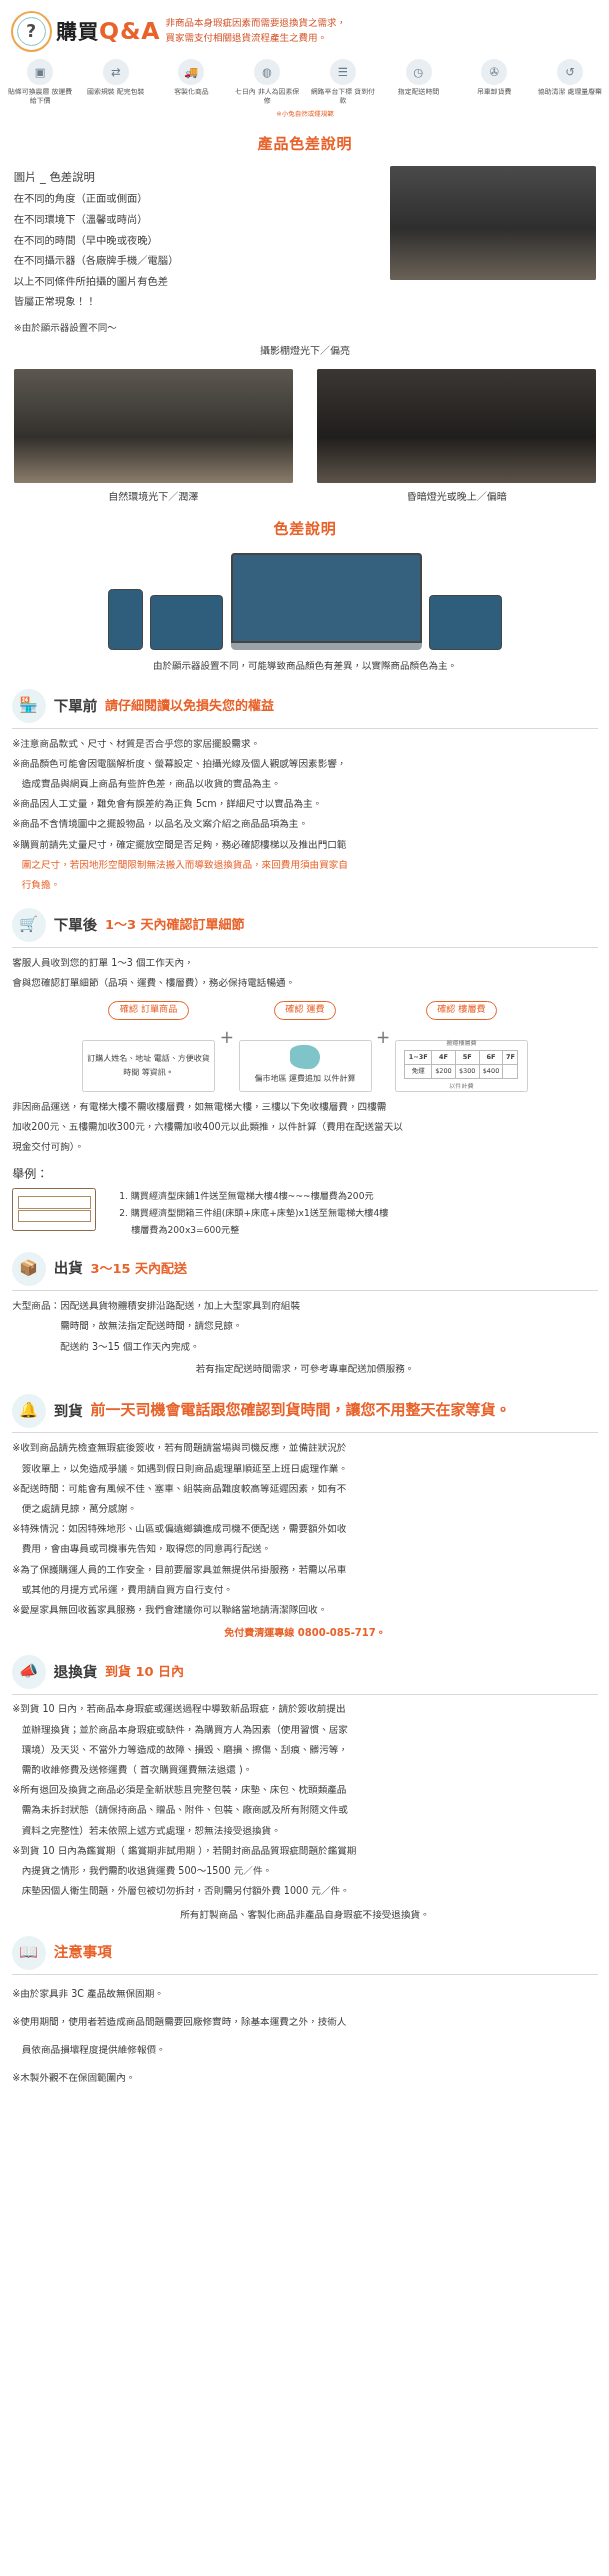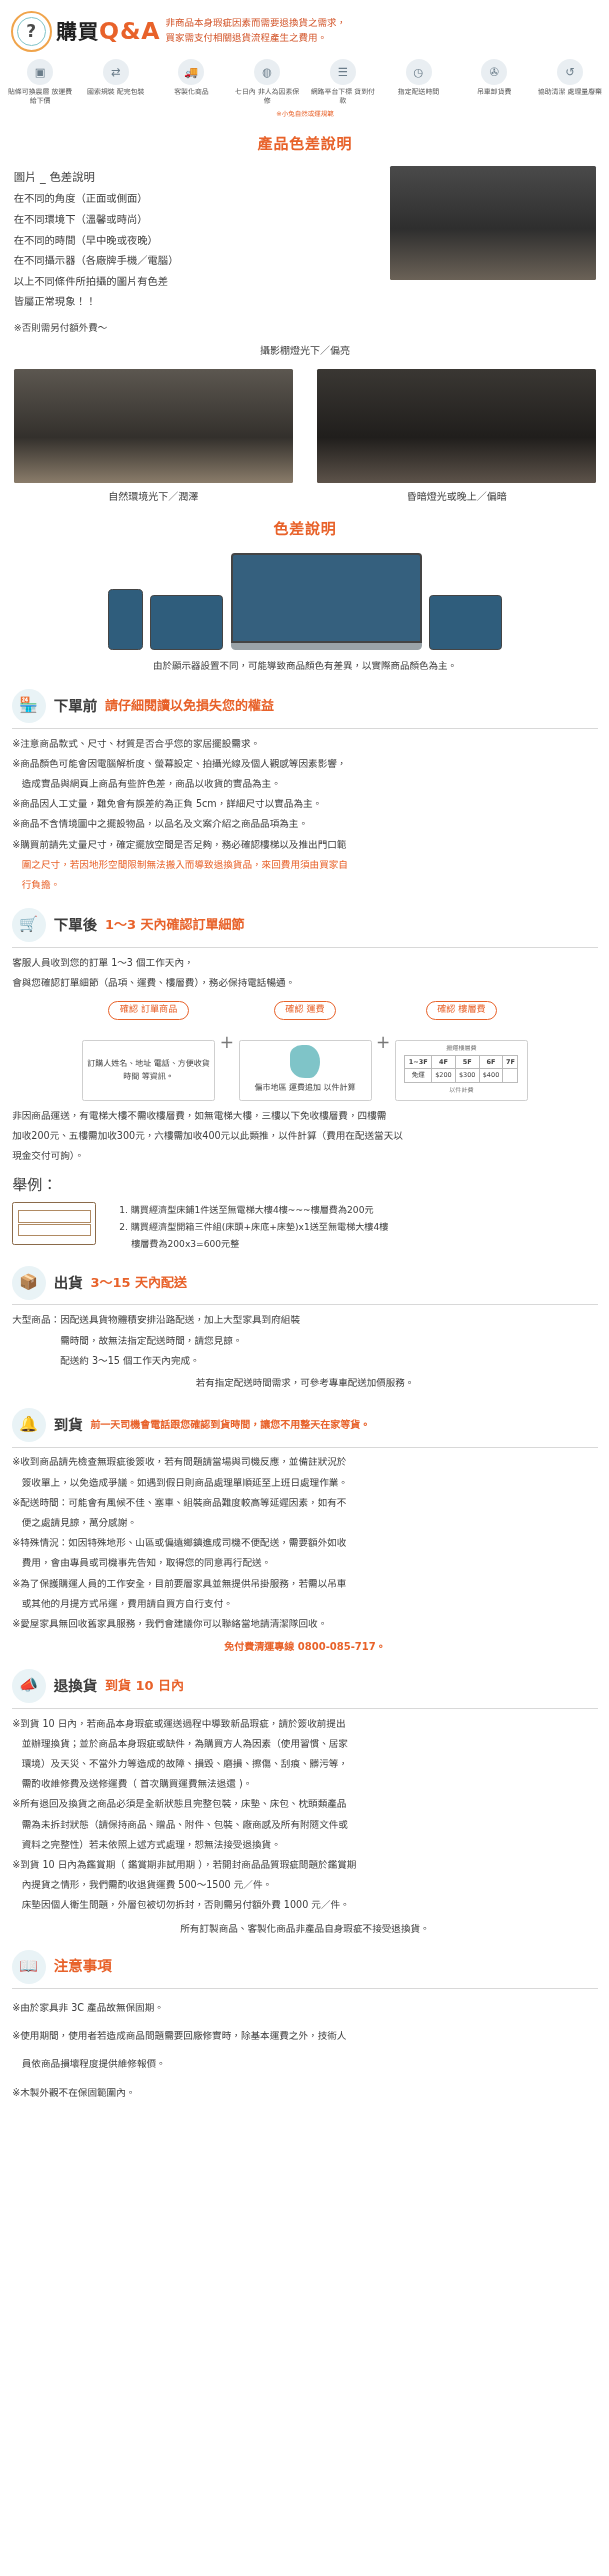--- a/index.html
+++ b/index.html
@@ -71,30 +71,30 @@
   .divider { height:0.8px; background:#d8d8d8; margin:4.6px 0 6.1px; }
   .body-text { font-size:9.6px; color:#3d3d3d; line-height:1.95; }
   .body-text p { margin:0 0 1.5px; }
   .hl-orange { color:#e8622a; }
 
   
   .steps { display:flex; align-items:center; justify-content:center; gap:4.6px; margin:7.6px 0 6.1px; }
   .step-card { width:133px; text-align:center; }
   .step-pill { display:inline-block; border:1.1px solid #e8622a; color:#e8622a; border-radius:10px;
       font-size:9.1px; padding:0.8px 10.7px; margin-bottom:20px; }
-  .step-box { border:0.8px solid #cfcfcf; border-radius:2.3px; height:61px; padding:4.6px 3px; font-size:8px;
+  .step-box { border:0.8px solid #cfcfcf; border-radius:2.3px; height:52px; padding:4.6px 3px; font-size:8px;
       color:#444; display:flex; flex-direction:column; align-items:center; justify-content:center; line-height:1.7;}
   .plus { font-size:17px; color:#777; padding-bottom:17px; }
   .tw-map { width:30.5px; height:43px; background:#7fc4c8; border-radius:40% 45% 35% 50% / 30% 50% 50% 40%; margin-bottom:3px;}
   .mini-table { border-collapse:collapse; font-size:6.5px; width:114px;padding-left:32px; }
   .mini-table td, .mini-table th { border:0.8px solid #bbb; padding:0.8px 1.5px; text-align:center; color:#444;}
   .mini-cap { font-size:6.1px; color:#777; margin-bottom:1.5px;}
 
   
-  .example-title { font-size:15px; color:#3d3d3d; margin-top:7.6px;}
+  .example-title { font-size:12px; color:#3d3d3d; margin-top:7.6px;}
   .example-wrap { display:flex; gap:23px; align-items:flex-start; margin-top:3px;}
   .bedbox { width:84px; flex:0 0 auto; }
   .bed-illus { width:84px; height:43px; border:1.1px solid #8a6a4a; border-radius:2.3px; background:#fff;
       position:relative; }
   .bed-illus:before { content:""; position:absolute; left:4.6px; right:4.6px; top:7.6px; height:10.7px; border:0.8px solid #b08a62;}
   .bed-illus:after { content:""; position:absolute; left:4.6px; right:4.6px; bottom:7.6px; height:10.7px; border:0.8px solid #b08a62;}
   .example-list { font-size:9.1px; line-height:1.9; color:#3d3d3d; }
 
   
   .notice-list { font-size:9.6px; line-height:1.95; color:#3d3d3d; }
@@ -167,21 +167,21 @@
 
   <div class="colordesc">
     <div class="txt">
       <div class="lead">圖片 _ 色差說明</div>
       <div>在不同的角度（正面或側面）</div>
       <div>在不同環境下（溫馨或時尚）</div>
       <div>在不同的時間（早中晚或夜晚）</div>
       <div>在不同攝示器（各廠牌手機／電腦）</div>
       <div>以上不同條件所拍攝的圖片有色差</div>
       <div>皆屬正常現象！！</div>
-      <div class="note">※否則需另付額外費～</div>
+      <div class="note">※由於顯示器設置不同～</div>
     </div>
     <div>
       <div class="photo sofa-big" style="background:linear-gradient(180deg,#4a4a4a 0%,#2e2e2e 55%,#6b6257 100%);"></div>
     </div>
   </div>
   <div class="photo-cap">攝影棚燈光下／偏亮</div>
 
   <div class="two-photos">
     <div class="cell">
       <div class="ph" style="background:linear-gradient(180deg,#5c5750 0%,#33302c 60%,#8a7c6a 100%);"></div>
@@ -321,21 +321,21 @@
       <p>　　　　　需時間，故無法指定配送時間，請您見諒。</p>
       <p>　　　　　配送約 3～15 個工作天內完成。</p>
     </div>
     <div class="center-note">若有指定配送時間需求，可參考專車配送加價服務。</div>
   </div>
 
   <div class="block">
     <div class="block-head">
       <div class="bh-icon">🔔</div>
       <div class="bh-title">到貨</div>
-      <div class="bh-sub" style="font-size:10px;color:#e8622a;">前一天司機會電話跟您確認到貨時間，讓您不用整天在家等貨。</div>
+      <div class="bh-sub" style="font-size:15px;color:#e8622a;">前一天司機會電話跟您確認到貨時間，讓您不用整天在家等貨。</div>
     </div>
     <div class="divider"></div>
     <div class="body-text">
       <p>※收到商品請先檢查無瑕疵後簽收，若有問題請當場與司機反應，並備註狀況於</p>
       <p>　簽收單上，以免造成爭議。如遇到假日則商品處理單順延至上班日處理作業。</p>
       <p>※配送時間：可能會有風候不佳、塞車、組裝商品難度較高等延遲因素，如有不</p>
       <p>　便之處請見諒，萬分感謝。</p>
       <p>※特殊情況：如因特殊地形、山區或偏遠鄉鎮進成司機不便配送，需要額外如收</p>
       <p>　費用，會由專員或司機事先告知，取得您的同意再行配送。</p>
       <p>※為了保護購運人員的工作安全，目前要層家具並無提供吊掛服務，若需以吊車</p>

